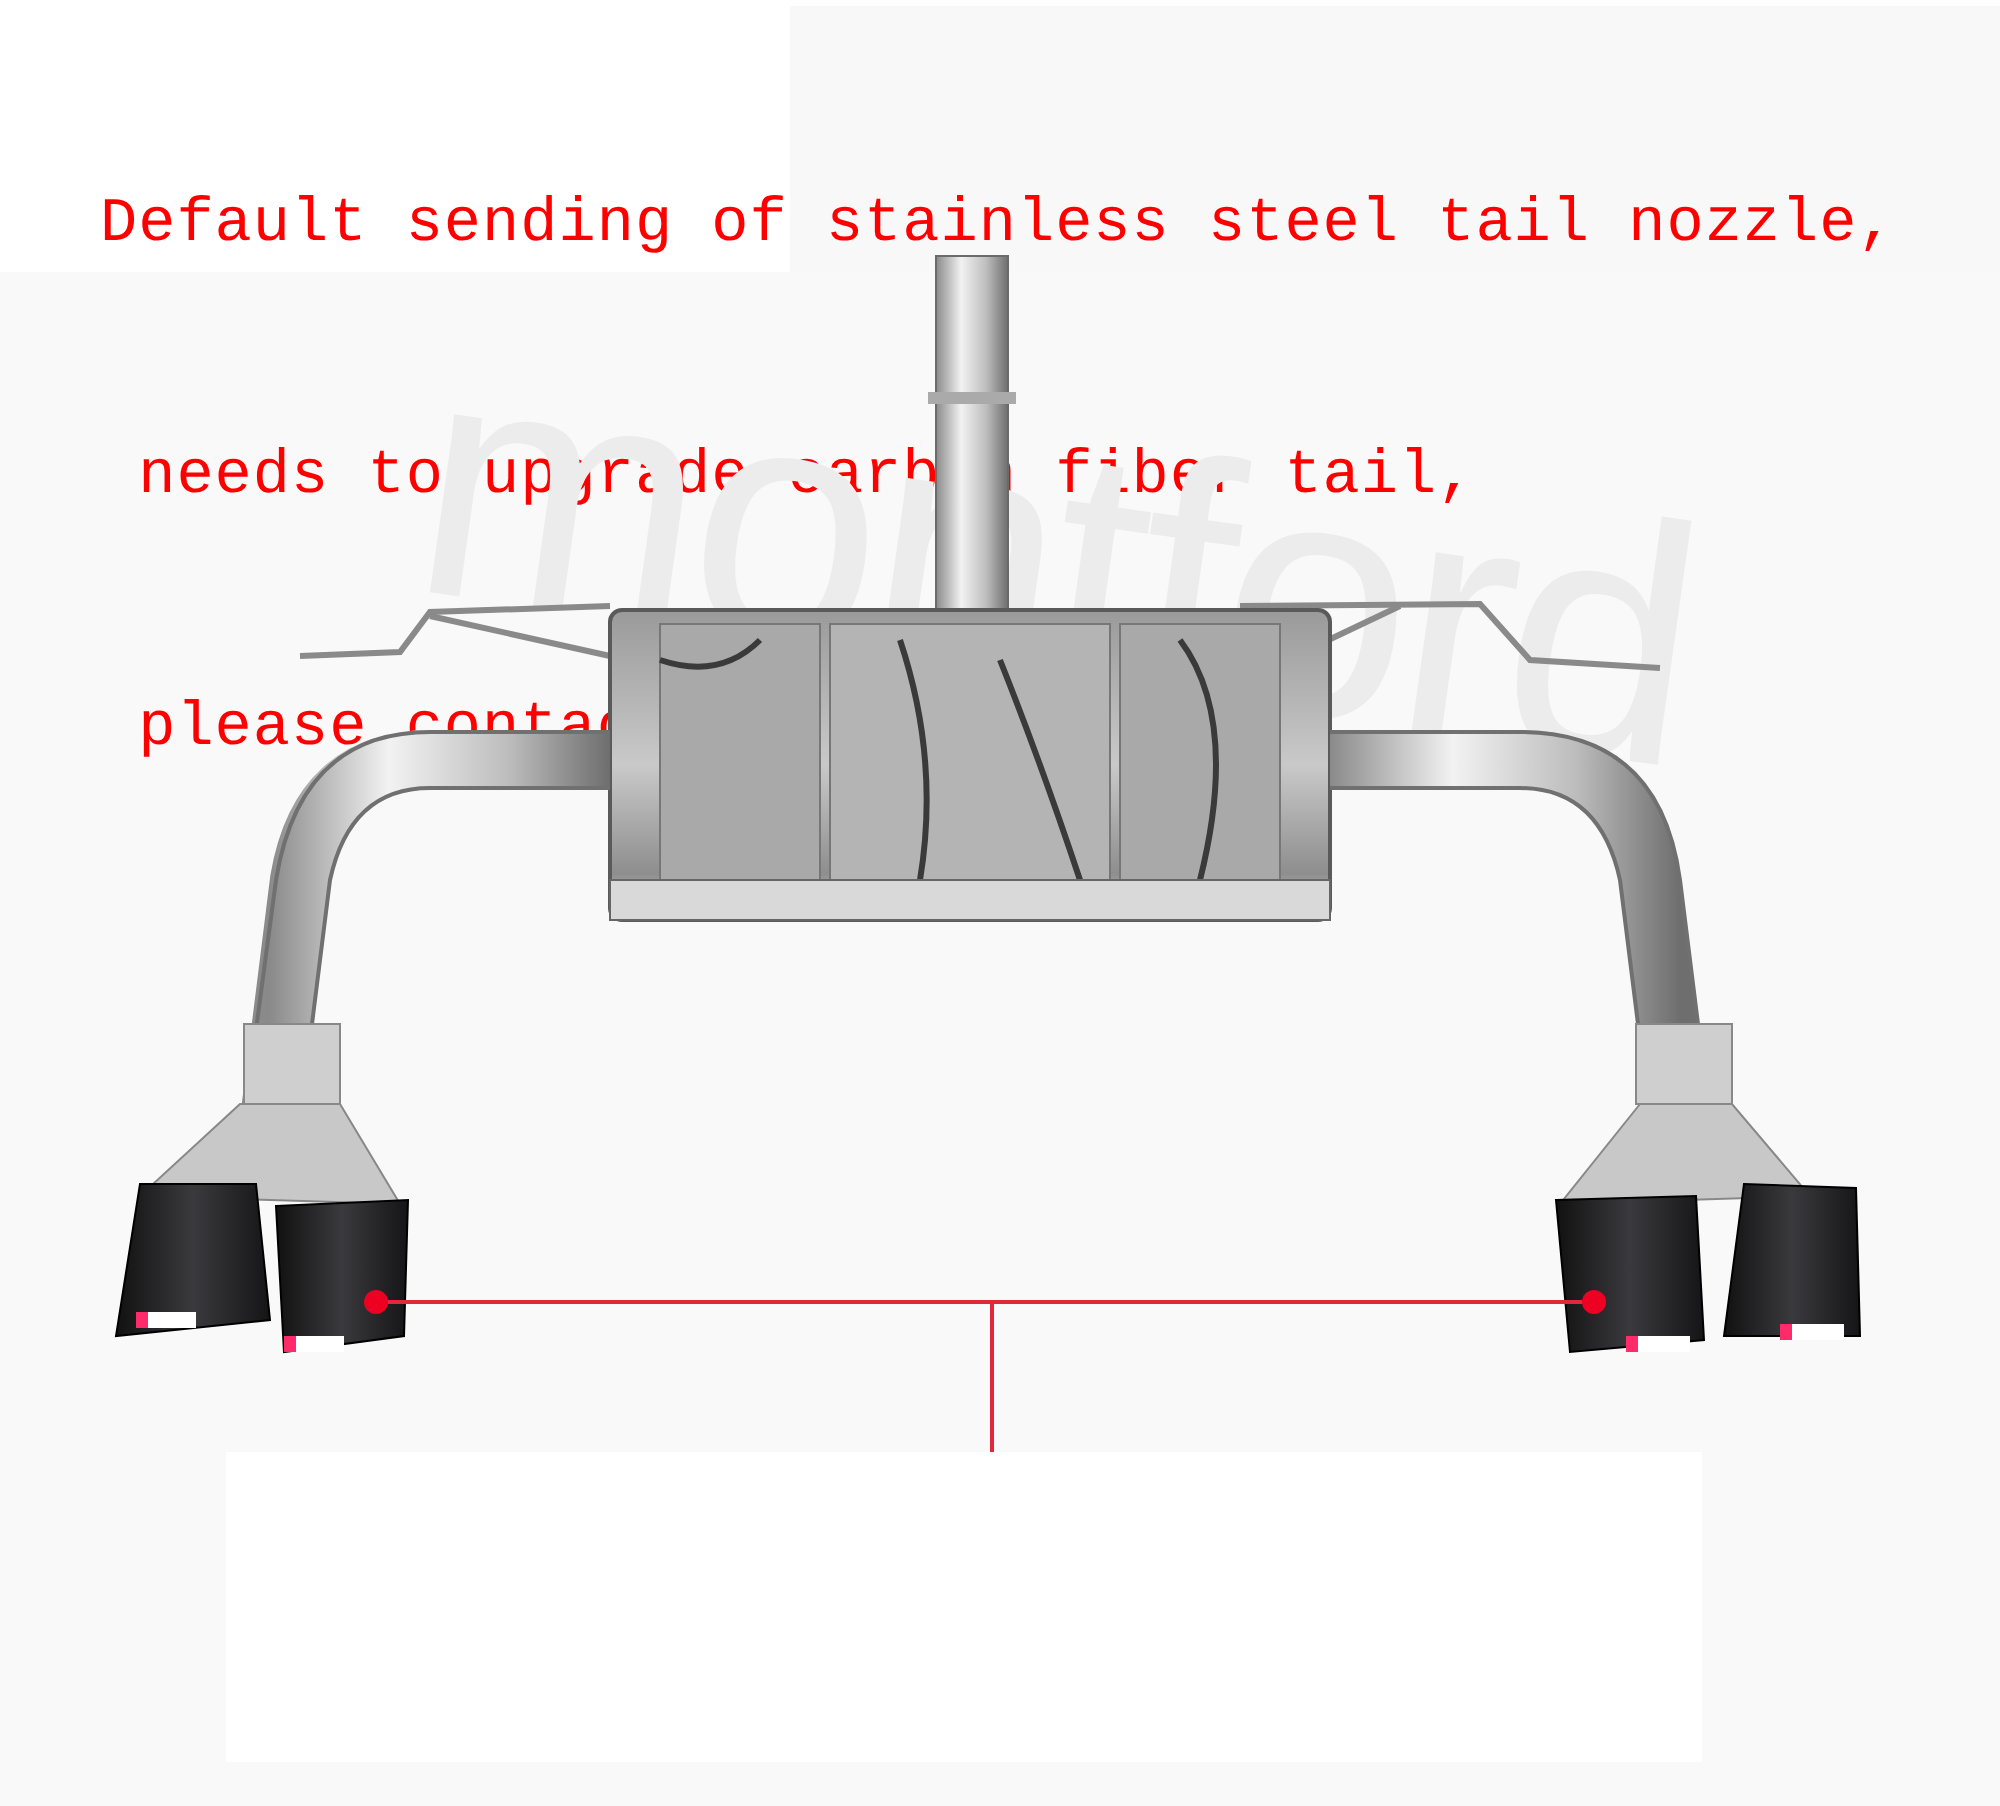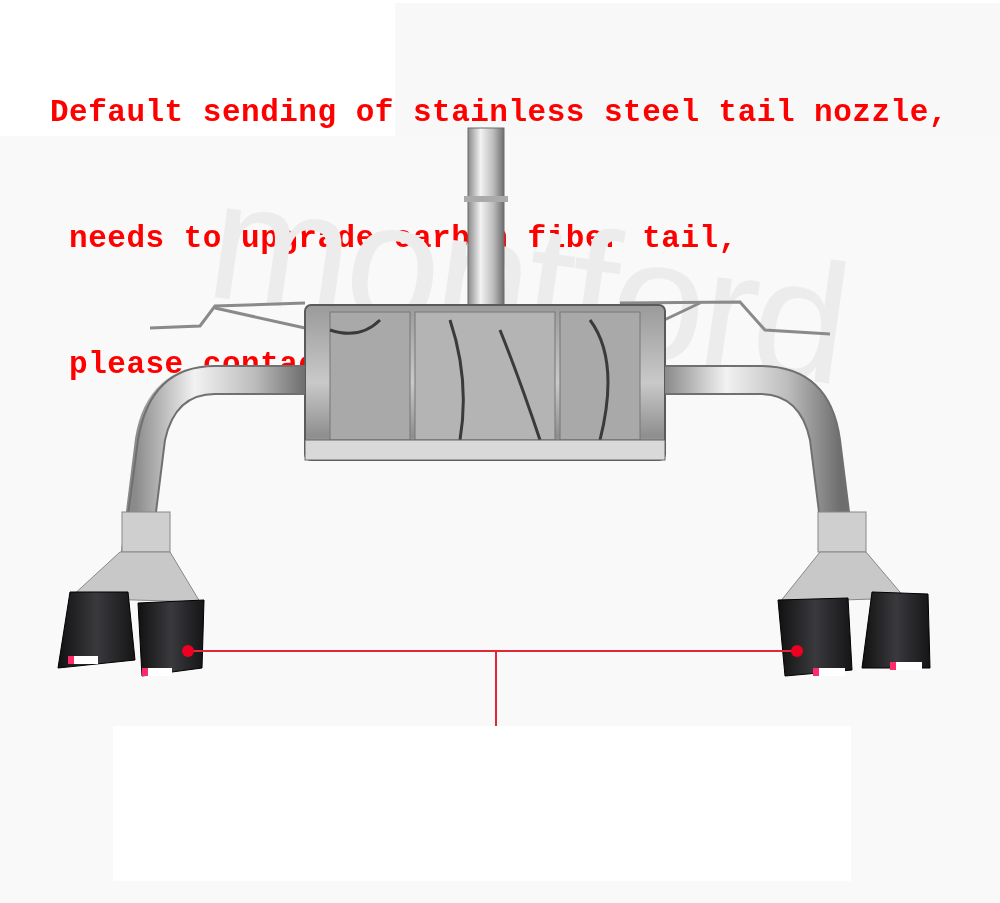--- a/index.html
+++ b/index.html
@@ -1,19 +1,19 @@
 <!DOCTYPE html>
 <html><head>
 <meta charset="utf-8">
 <style>
   html,body{margin:0;padding:0;}
   body{width:1000px;height:903px;background:#f9f9f9;position:relative;overflow:hidden;font-family:"Liberation Mono","DejaVu Sans Mono",monospace;}
   .top-white{position:absolute;left:0;top:0;width:1000px;height:136px;background:#ffffff;}
   .top-grey{position:absolute;left:395px;top:3px;width:605px;height:133px;background:#f8f8f8;}
-  .banner{position:absolute;left:50px;top:8px;color:#ff0000;font-weight:bold;font-size:31px;line-height:42px;white-space:pre;letter-spacing:0.5px;font-family:"Liberation Mono","DejaVu Sans Mono",monospace;}
+  .banner{position:absolute;left:50px;top:8px;color:#ff0000;font-weight:normal;font-size:31px;line-height:42px;white-space:pre;letter-spacing:0.5px;font-family:"Liberation Mono","DejaVu Sans Mono",monospace;}
   .banner .l{display:block;}
   .watermark{position:absolute;left:225px;top:140px;font-family:"Liberation Sans","DejaVu Sans",sans-serif;font-size:170px;color:#ececec;transform:rotate(8deg);transform-origin:left top;letter-spacing:-4px;}
   svg.product{position:absolute;left:0;top:0;}
   .bottom-box{position:absolute;left:113px;top:726px;width:738px;height:155px;background:#ffffff;}
 </style>
 </head>
 <body>
 
 <div class="top-white"></div>
 <div class="top-grey"></div>

